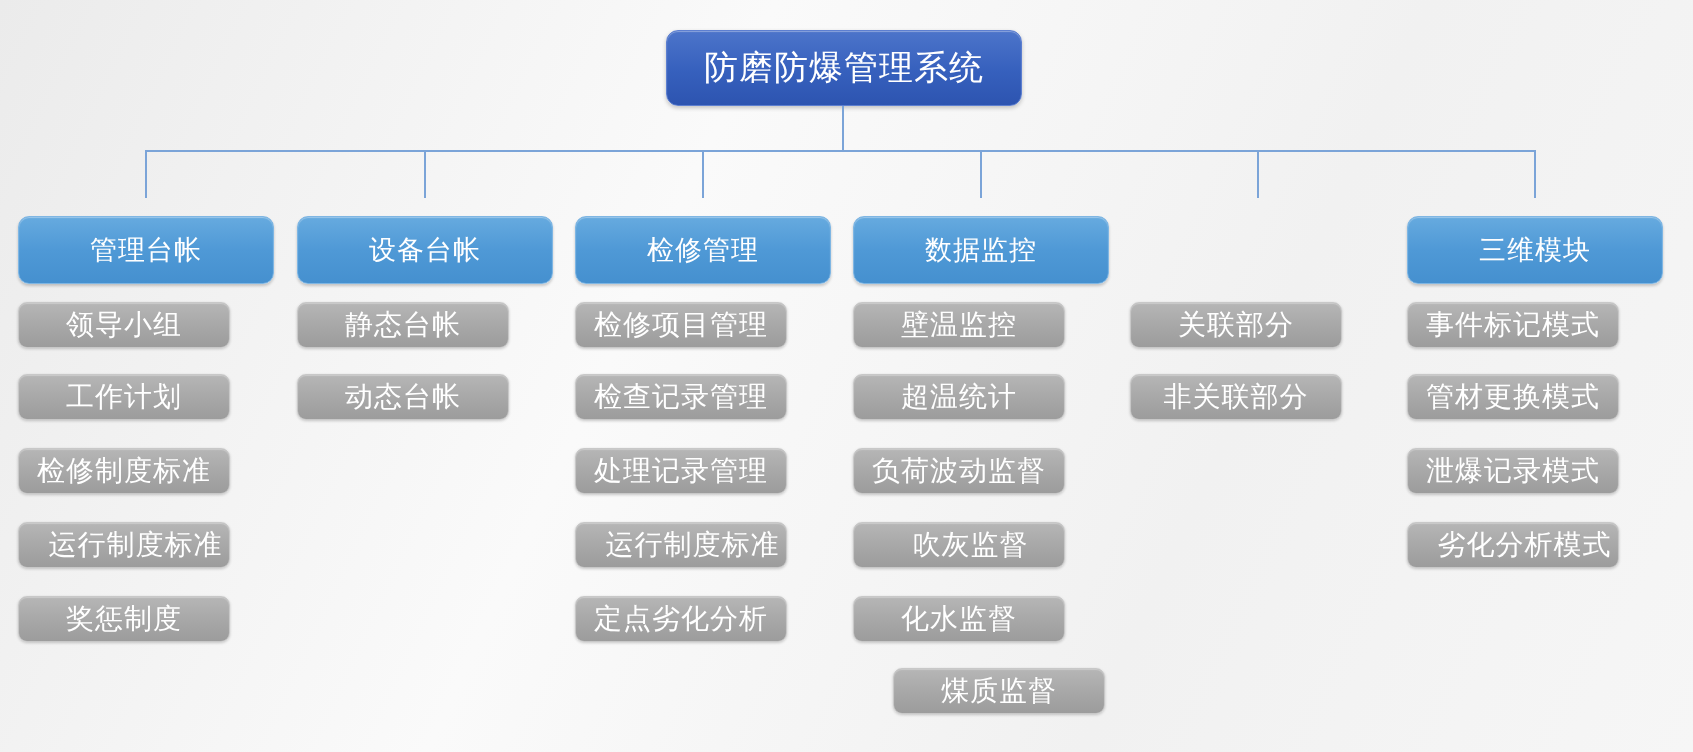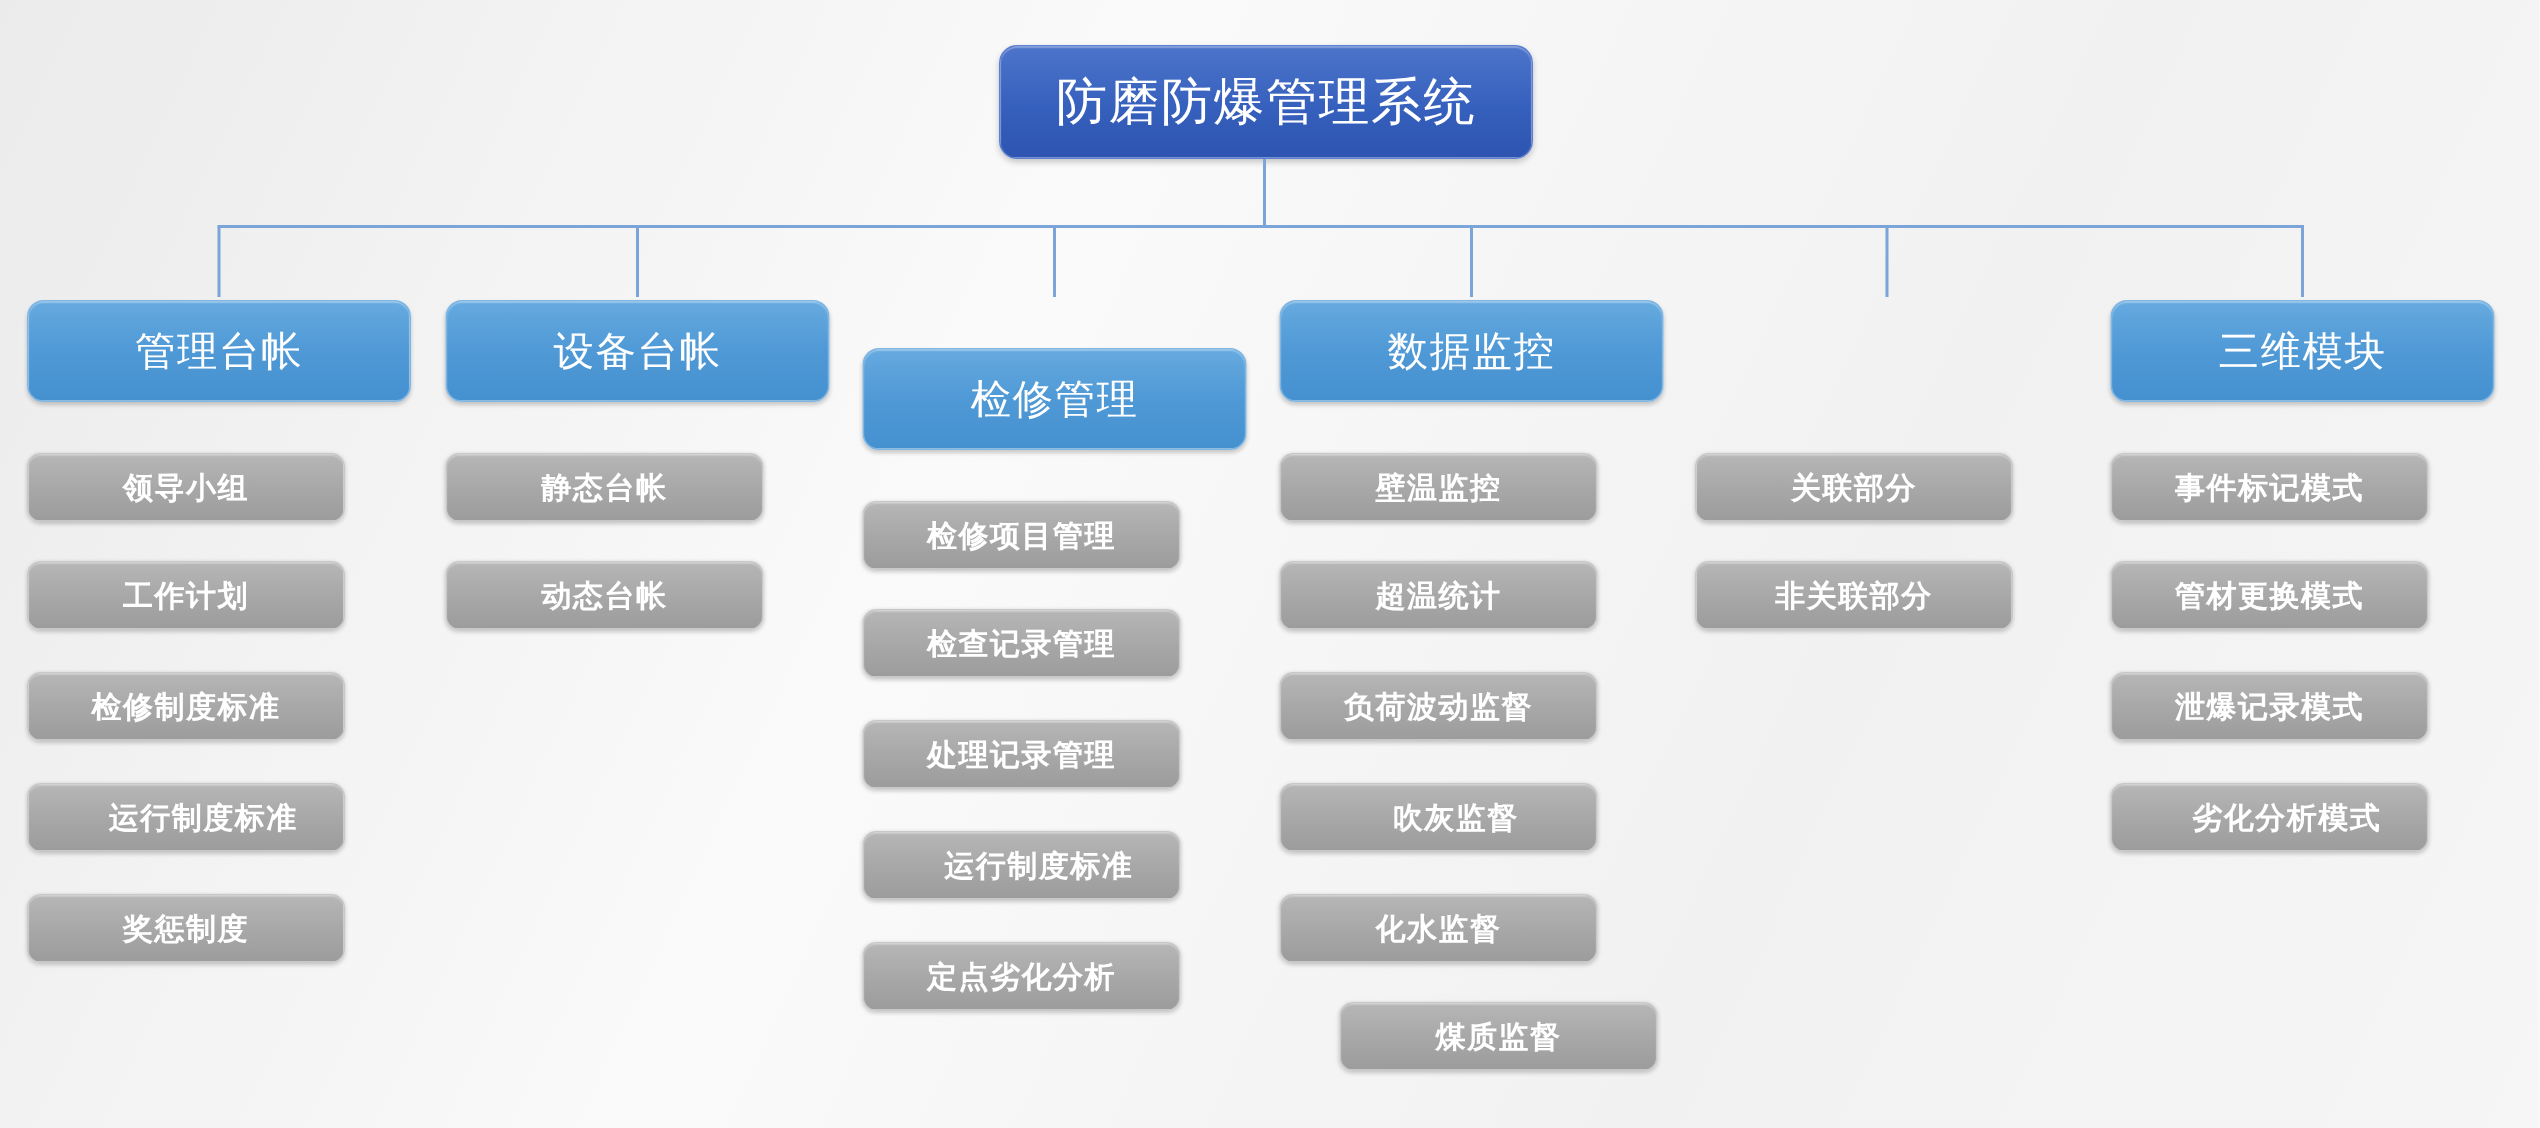--- a/index.html
+++ b/index.html
@@ -26,36 +26,35 @@
     letter-spacing: 1px;
   }
   .root {
     left: 666px; top: 30px; width: 356px; height: 76px;
     border-radius: 12px; font-size: 34px;
     background: linear-gradient(180deg, #4c74ca 0%, #3660bd 55%, #2d54b0 100%);
     border: 1px solid #5d7fd0;
     box-shadow: 0 2px 4px rgba(0,0,0,0.22), inset 0 1px 1px rgba(255,255,255,0.35);
   }
   .branch {
-    top: 200px; width: 256px; height: 68px;
+    top: 216px; width: 256px; height: 68px;
     border-radius: 11px; font-size: 27px;
     background: linear-gradient(180deg, #66aadf 0%, #4f99d6 50%, #4590cf 100%);
     border: 1px solid #7fb6e3;
     box-shadow: 0 2px 3px rgba(0,0,0,0.20), inset 0 1px 1px rgba(255,255,255,0.35);
   }
   .leaf {
     width: 212px; height: 46px;
-    border-radius: 9px; font-size: 20px;
+    border-radius: 9px; font-size: 28px;
     background: linear-gradient(180deg, #b6b6b6 0%, #a8a8a8 50%, #9c9c9c 100%);
     border: 1px solid #c8c8c8;
     box-shadow: 0 1px 3px rgba(0,0,0,0.20), inset 0 1px 1px rgba(255,255,255,0.30);
-    font-weight: bold;
   }
   
-  .c0 { left: 18px; }  .c1 { left: 297px; } .c2 { left: 575px; margin-top: 32px; }
+  .c0 { left: 18px; }  .c1 { left: 297px; } .c2 { left: 575px; }
   .c3 { left: 853px; } .c4 { left: 1130px; } .c5 { left: 1407px; }
   
   .r0 { top: 302px; } .r1 { top: 374px; } .r2 { top: 448px; }
   .r3 { top: 522px; padding-left: 23px; } .r4 { top: 596px; } .r5 { top: 668px; margin-left: 40px; }
 </style>
 </head>
 <body>
 
 <div class="canvas">
 

